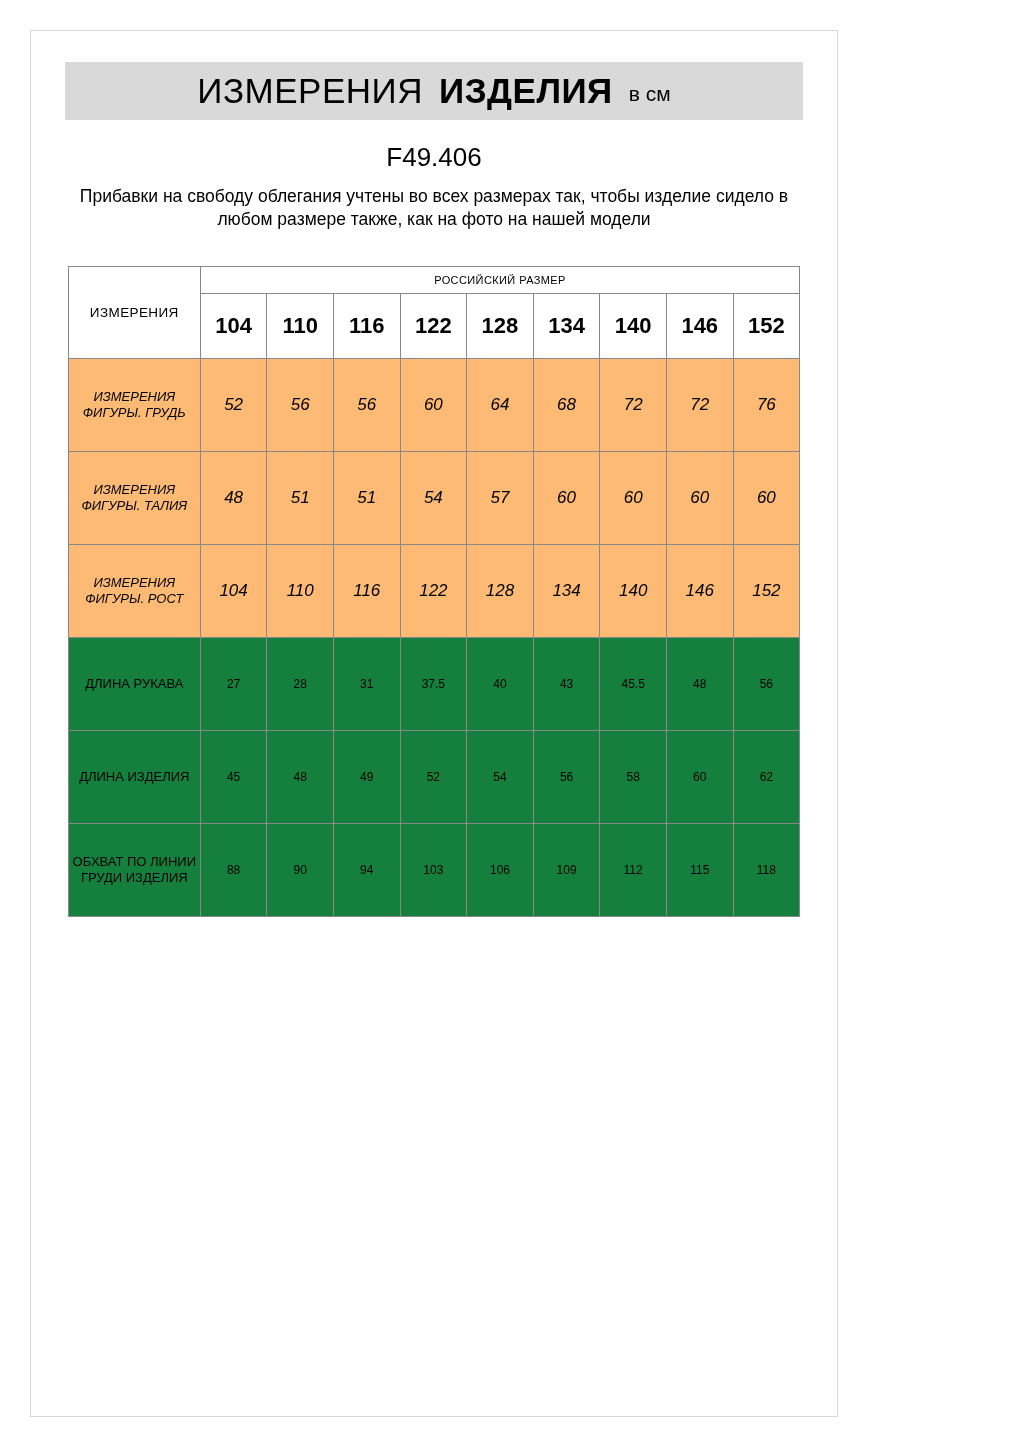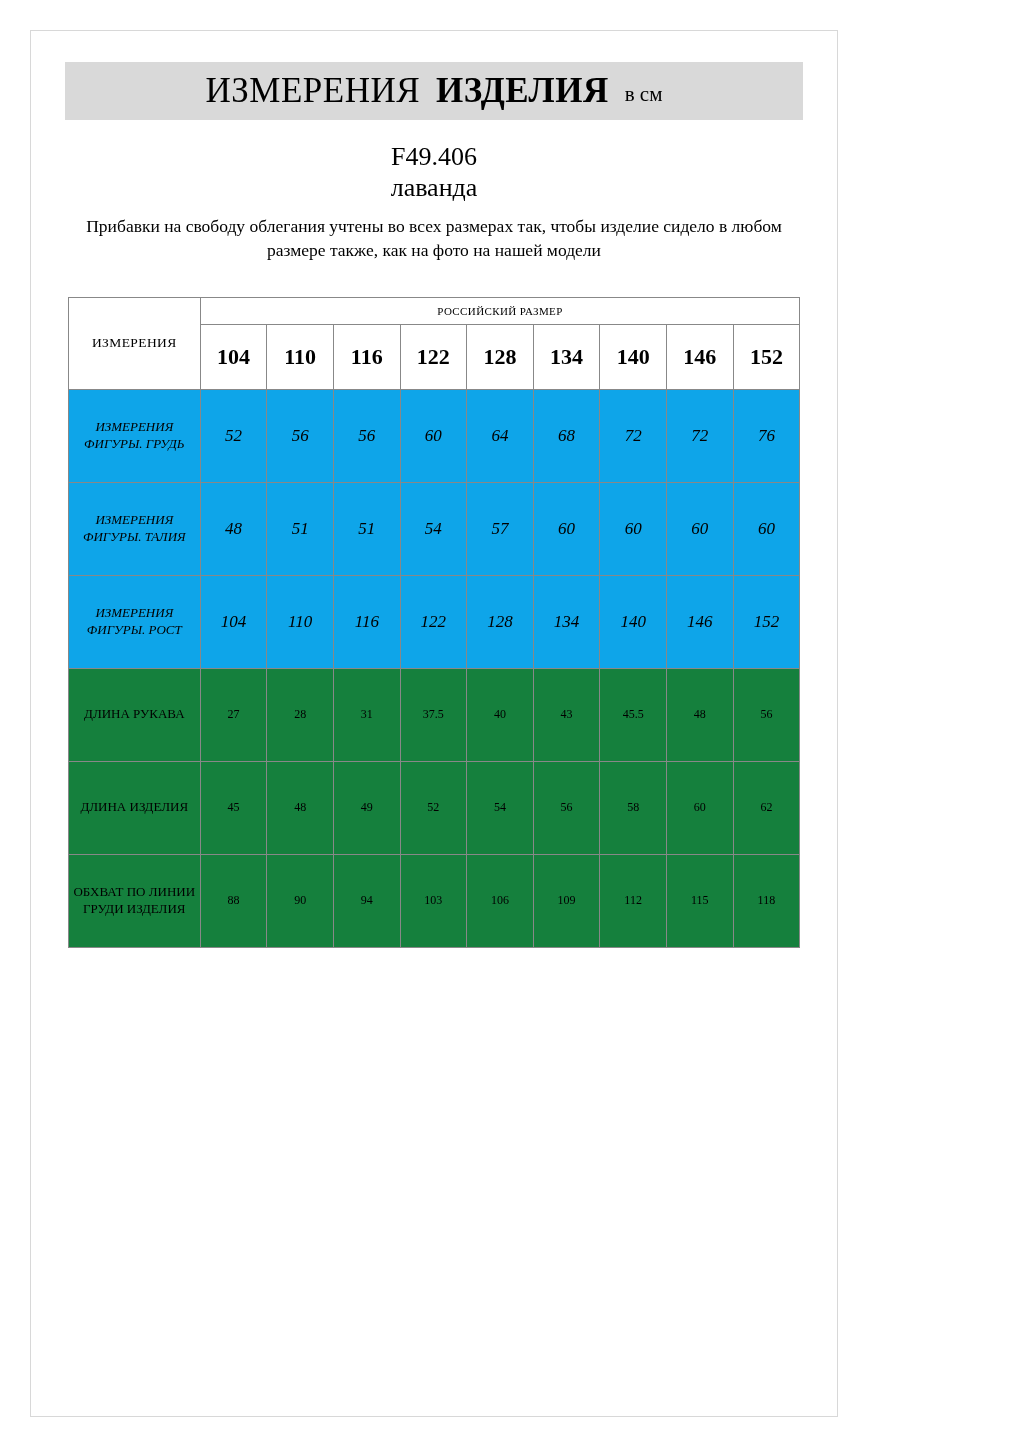--- a/index.html
+++ b/index.html
@@ -12,21 +12,20 @@
     height: 1447px;
     font-family: "Liberation Sans", sans-serif;
     color: #000000;
   }
   .page {
     position: relative;
     width: 868px;
     height: 1447px;
     box-sizing: border-box;
     padding: 30px 15px;
-    font-family: Liberation Serif, serif;
   }
   .page-frame {
     position: absolute;
     left: 30px;
     top: 30px;
     right: 30px;
     bottom: 30px;
     border: 1px solid #d8d8d8;
     pointer-events: none;
   }
@@ -113,21 +112,21 @@
     letter-spacing: 0.4px;
     font-weight: 400;
     height: 90px;
   }
   .hdr-size {
     font-size: 22px;
     font-weight: bold;
     height: 64px;
   }
 
-  tr.shaded td { background: #0ea5e9; }
+  tr.shaded td { background: #fdba74; }
   tr.plain td { background: #15803d; }
 
   td.row-label {
     font-size: 13px;
     font-style: italic;
     line-height: 1.25;
     padding: 6px 8px;
     height: 92px;
   }
   td.row-label.upright {
@@ -150,21 +149,20 @@
 
   <div class="content">
 
     <div class="title-banner">
       <span class="title-main">ИЗМЕРЕНИЯ</span>
       <span class="title-strong">ИЗДЕЛИЯ</span>
       <span class="title-units">в см</span>
     </div>
 
     <div class="article">F49.406</div>
-    <div class="color">лаванда</div>
 
     <div class="note">Прибавки на свободу облегания учтены во всех размерах так, чтобы изделие сидело в любом размере также, как на фото на нашей модели</div>
 
     <table class="size-table">
       <colgroup>
         <col class="col-label">
         <col class="col-size">
           <col class="col-size">
           <col class="col-size">
         <col class="col-size">

